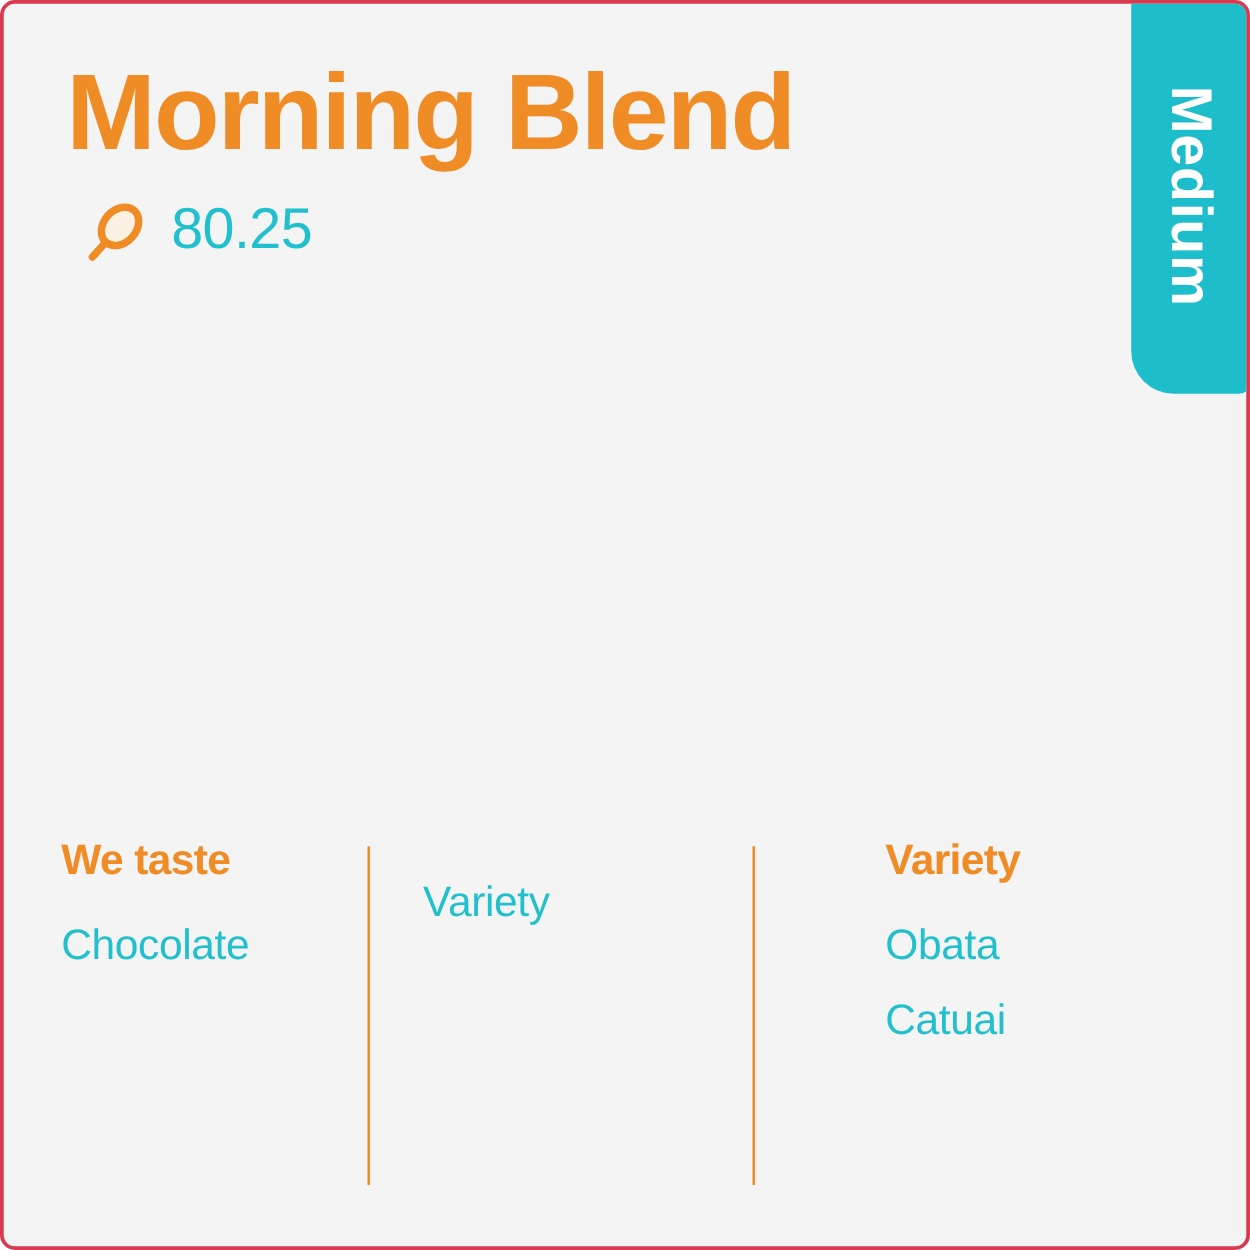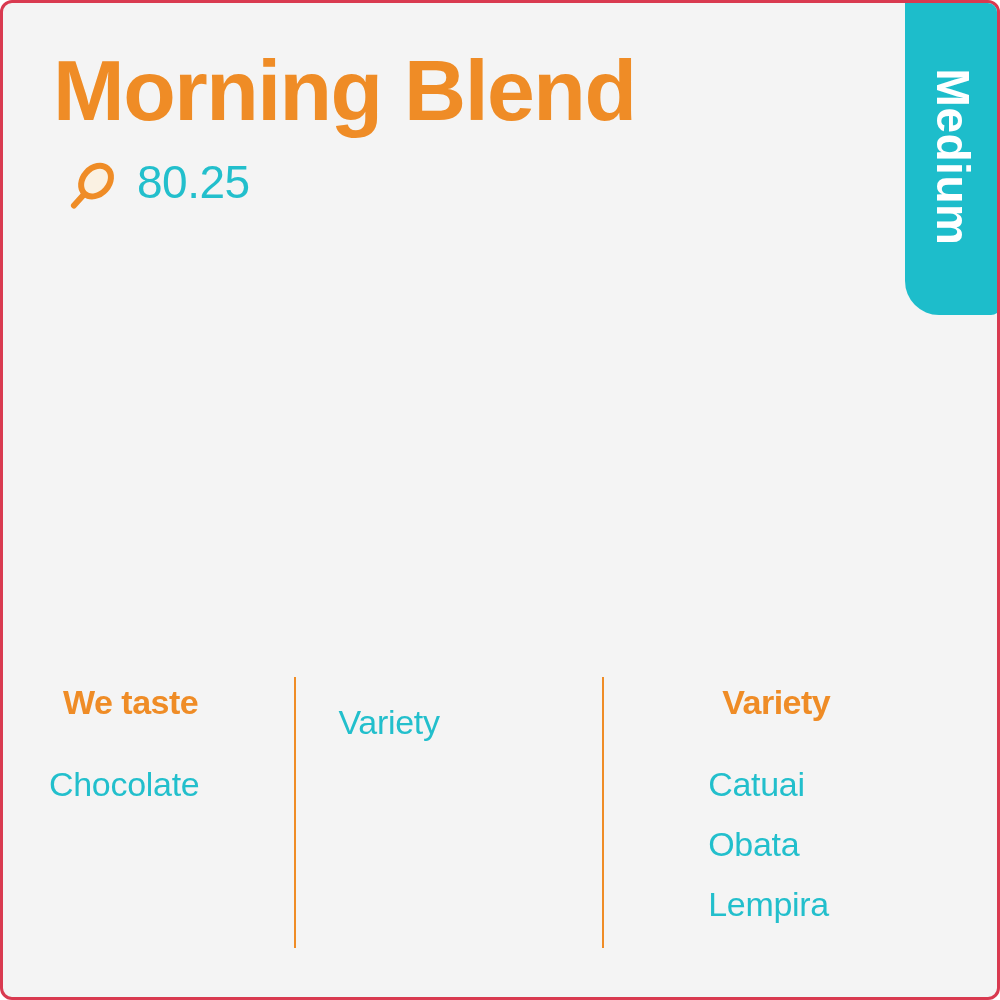--- a/index.html
+++ b/index.html
@@ -118,21 +118,21 @@
   .attr-divider {
     position: absolute;
     left: 0;
     top: 6px;
     bottom: 5px;
     width: 2px;
     background: #ef8c26;
   }
 
   .attr-heading {
-    margin: 14px;
+    margin: 0;
     color: #ef8c26;
     font-size: 34px;
     font-weight: 700;
     line-height: 1;
     letter-spacing: -0.5px;
     white-space: nowrap;
   }
   .attr-list {
     margin: 34px 0 0 0;
     padding: 0;
@@ -186,20 +186,19 @@
       <span class="attr-divider"></span>
       <ul class="attr-list">
         <li class="attr-item">Variety</li>
       </ul>
     </div>
 
     <div class="attr-col col-2">
       <span class="attr-divider"></span>
       <h2 class="attr-heading">Variety</h2>
       <ul class="attr-list">
+        <li class="attr-item">Obata</li>
         <li class="attr-item">Catuai</li>
-        <li class="attr-item">Obata</li>
-        <li class="attr-item">Lempira</li>
       </ul>
     </div>
 
   </div>
 </div>
 
 </body></html>

